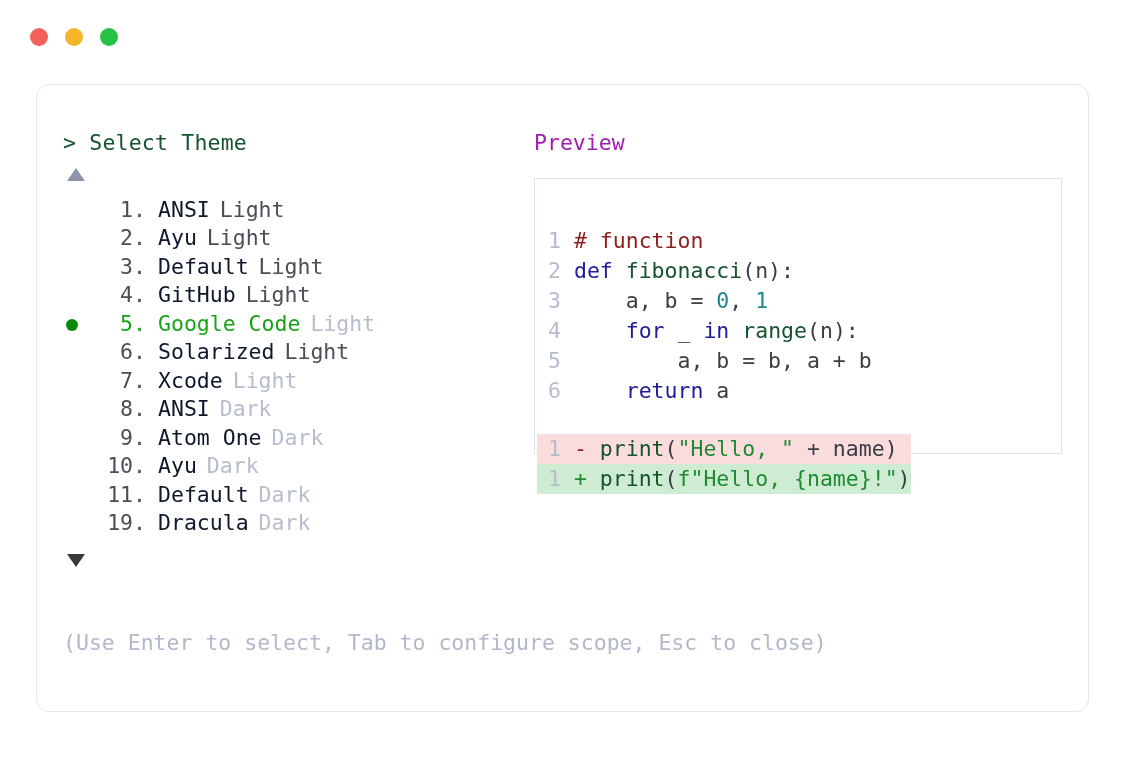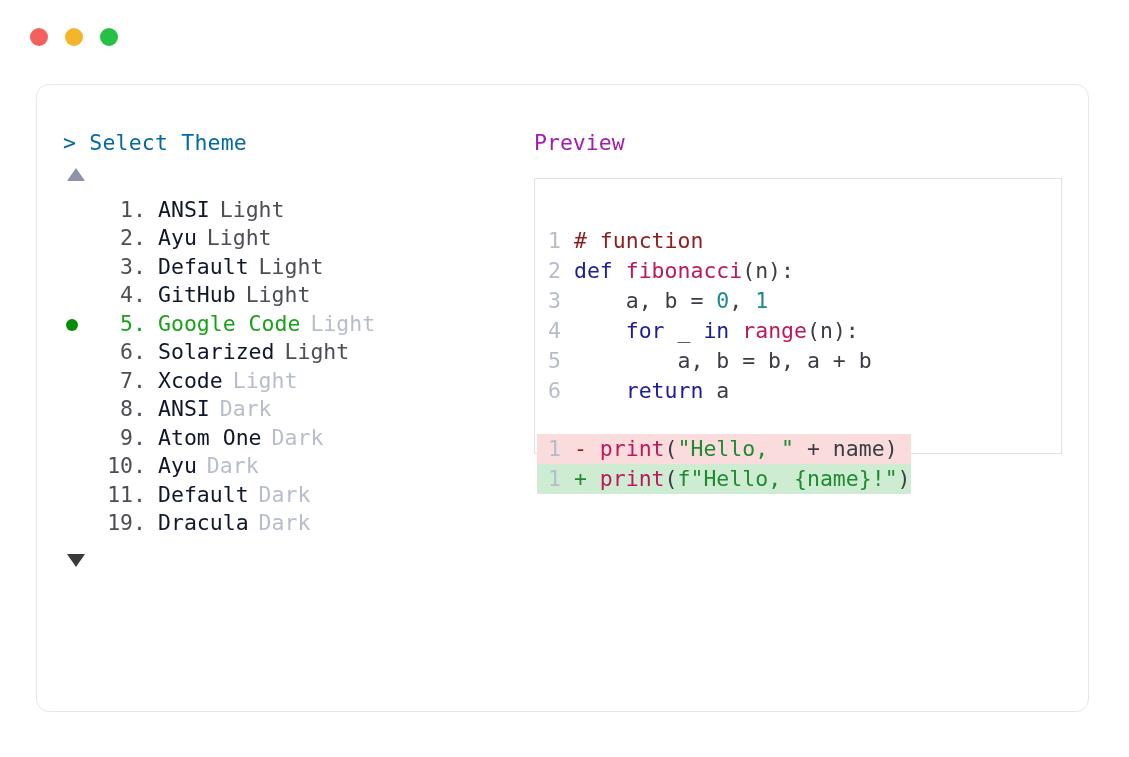--- a/index.html
+++ b/index.html
@@ -54,21 +54,21 @@
   
   .left-col {
     position: absolute;
     left: 26px;
     top: 47px;
     width: 470px;
   }
 
   .prompt-header {
     font-size: 21.5px;
-    color: #0369a1;
+    color: #14532d;
     letter-spacing: 0.2px;
     white-space: pre;
     line-height: 1;
   }
 
   .arrow-up {
     margin-top: 14px;
     margin-left: 4px;
     width: 0;
     height: 0;
@@ -172,21 +172,21 @@
   .ln {
     display: inline-block;
     width: 24px;
     text-align: right;
     color: #b6bccd;
   }
   .gap { display: block; height: 28px; }
 
   .c-comment { color: #8f1d1d; }
   .c-kw      { color: #1c1c9c; }
-  .c-fn      { color: #be185d; }
+  .c-fn      { color: #14532d; }
   .c-num     { color: #1c8a8a; }
   .c-plain   { color: #3a3d44; }
   .c-str     { color: #1f8a32; }
 
   .diff-line { display: block; height: 30px; white-space: pre; }
   .diff-del { background: #fadcdc; }
   .diff-add { background: #cdecd2; }
   .mark-del { color: #a01c1c; }
   .mark-add { color: #1f8a32; }
 </style>
@@ -215,20 +215,21 @@
           <div class="theme-row"><span class="bullet-cell"><span class="bullet hidden"></span></span><span class="idx">7.</span><span class="tname">Xcode</span><span class="tsuffix muted">Light</span></div>
           <div class="theme-row"><span class="bullet-cell"><span class="bullet hidden"></span></span><span class="idx">8.</span><span class="tname">ANSI</span><span class="tsuffix muted">Dark</span></div>
           <div class="theme-row"><span class="bullet-cell"><span class="bullet hidden"></span></span><span class="idx">9.</span><span class="tname">Atom One</span><span class="tsuffix muted">Dark</span></div>
           <div class="theme-row"><span class="bullet-cell"><span class="bullet hidden"></span></span><span class="idx">10.</span><span class="tname">Ayu</span><span class="tsuffix muted">Dark</span></div>
           <div class="theme-row"><span class="bullet-cell"><span class="bullet hidden"></span></span><span class="idx">11.</span><span class="tname">Default</span><span class="tsuffix muted">Dark</span></div>
           <div class="theme-row"><span class="bullet-cell"><span class="bullet hidden"></span></span><span class="idx">19.</span><span class="tname">Dracula</span><span class="tsuffix muted">Dark</span></div>
         </div>
       <div class="arrow-down"></div>
     </div>
 
+    <div class="hint">(Use Enter to select, Tab to configure scope, Esc to close)</div>
 
     <div class="right-col">
       <div class="preview-label">Preview</div>
       <div class="preview-box">
         <div class="code" id="code-block"><span class="code-line"><span class="ln">1</span> <span class="c-comment"># function</span></span><span class="code-line"><span class="ln">2</span> <span class="c-kw">def </span><span class="c-fn">fibonacci</span><span class="c-plain">(n):</span></span><span class="code-line"><span class="ln">3</span> <span class="c-plain">    a, b = </span><span class="c-num">0</span><span class="c-plain">, </span><span class="c-num">1</span></span><span class="code-line"><span class="ln">4</span> <span class="c-plain">    </span><span class="c-kw">for</span><span class="c-plain"> _ </span><span class="c-kw">in</span><span class="c-plain"> </span><span class="c-fn">range</span><span class="c-plain">(n):</span></span><span class="code-line"><span class="ln">5</span> <span class="c-plain">        a, b = b, a + b</span></span><span class="code-line"><span class="ln">6</span> <span class="c-plain">    </span><span class="c-kw">return</span><span class="c-plain"> a</span></span><span class="gap"></span><span class="diff-line diff-del"><span class="ln">1</span><span class="mark-del"> - </span><span class="c-fn">print</span><span class="c-plain">(</span><span class="c-str">"Hello, "</span><span class="c-plain"> + name)</span></span><span class="diff-line diff-add"><span class="ln">1</span><span class="mark-add"> + </span><span class="c-fn">print</span><span class="c-plain">(</span><span class="c-str">f"Hello, {name}!"</span><span class="c-plain">)</span></span></div>
       </div>
     </div>
 
   </div>
 </div>

